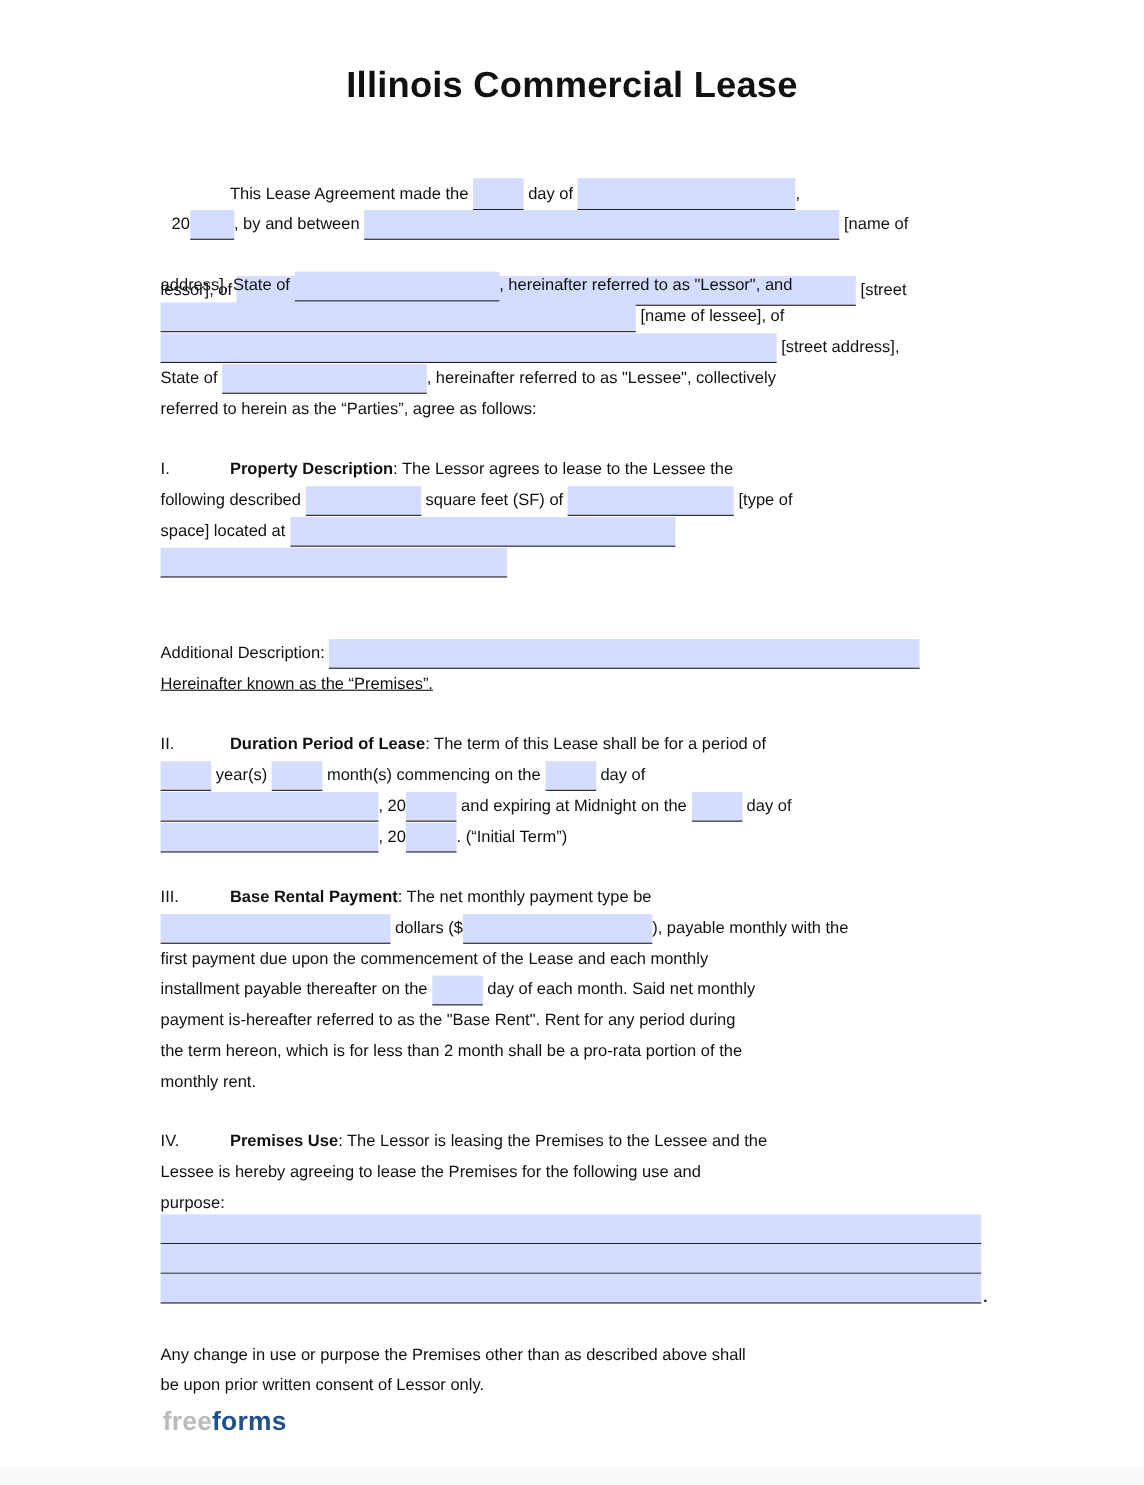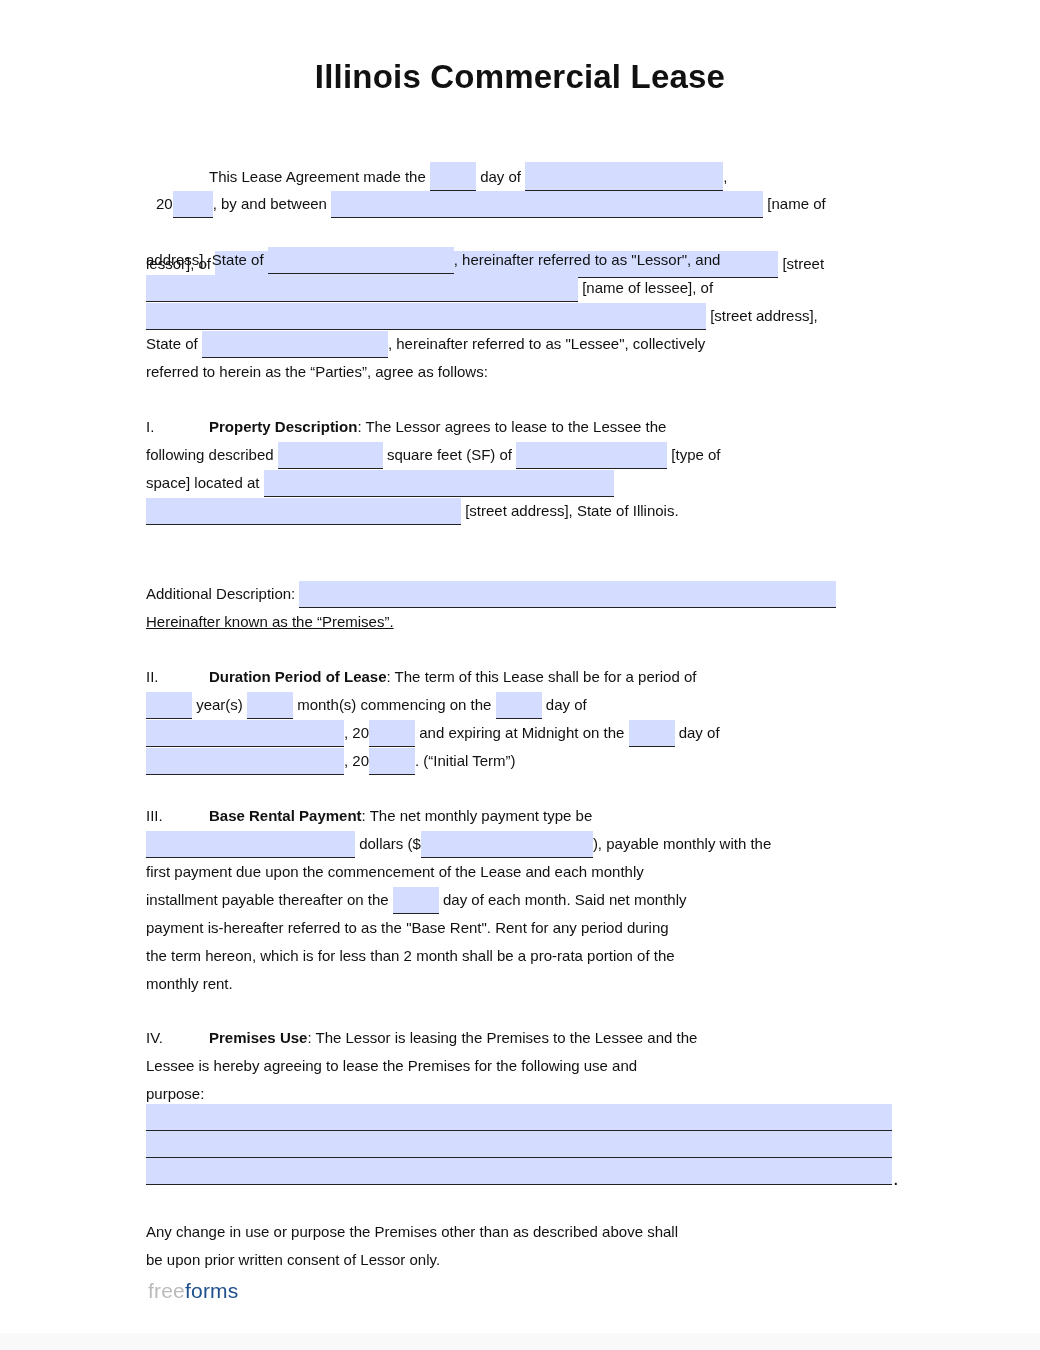--- a/index.html
+++ b/index.html
@@ -31,21 +31,21 @@
     .f.tall { height: 29px; }
     .b { font-weight: bold; }
     .num { display: inline-block; width: 63px; }
     .indent { display: inline-block; width: 63px; }
     .block-field {
       position: absolute; left: 146px; width: 746px; height: 27px;
       background: #d4ddff; border-bottom: 1.5px solid #222; box-sizing: border-box;
     }
     .period { position: absolute; left: 893px; top: 1164px; font-size: 20px; line-height: 28px; }
     .logo {
-      position: absolute; left: 148px; top: 1279px; font-size: 21px; font-weight: normal;
+      position: absolute; left: 148px; top: 1279px; font-size: 24px; font-weight: bold;
       letter-spacing: 0.2px;
     }
     .logo .free { color: #b9bbbd; }
     .logo .forms { color: #1f4f8c; }
   </style>
 </head>
 <body>
 
 <div class="page-bottom"></div>
 
@@ -96,21 +96,20 @@
   <span>square feet (SF) of</span>
   <span class="f" style="width:151px;"></span>
   <span>[type of</span>
 </div>
 <div class="line" style="top:469px;">
   <span>space] located at</span>
   <span class="f" style="width:350px;"></span>
 </div>
 <div class="line" style="top:497px;">
   <span class="f" style="width:315px;"></span>
-  <span>[street address], State of Illinois.</span>
 </div>
 <div class="line" style="top:552px;margin-top:28px;">
   <span>Additional Description:</span>
   <span class="f" style="width:537px;"></span>
 </div>
 <div class="line" style="top:608px;text-decoration:underline;">
   <span>Hereinafter known as the “Premises”.</span>
 </div>
 
 <div class="line" style="top:663px;">

